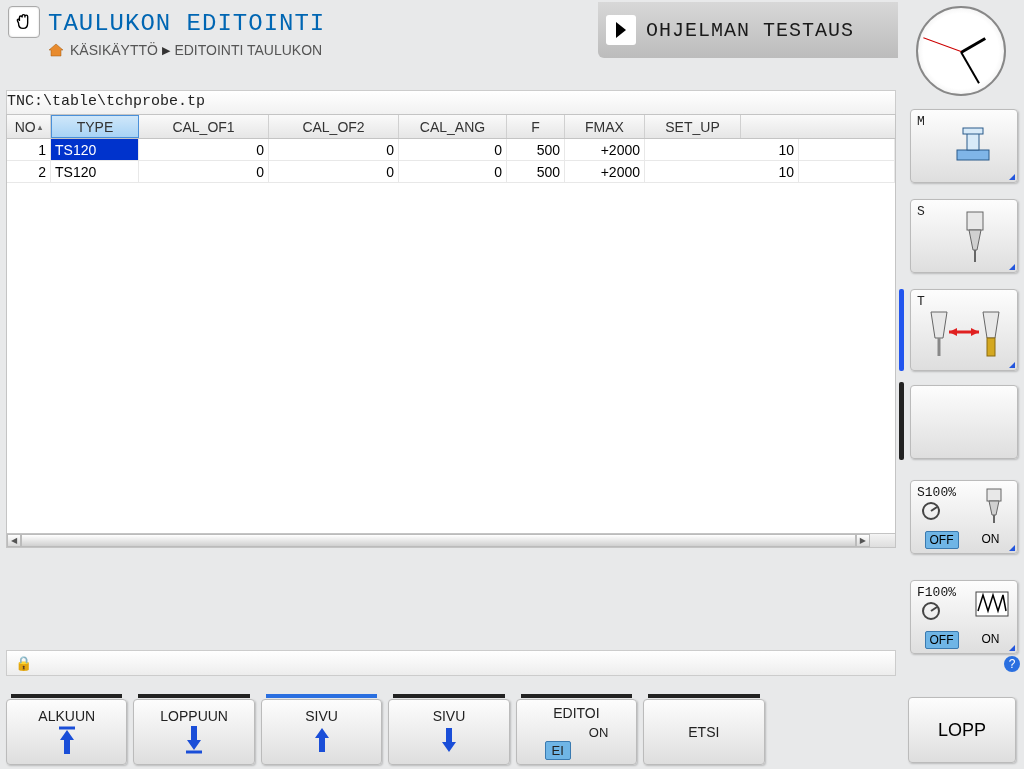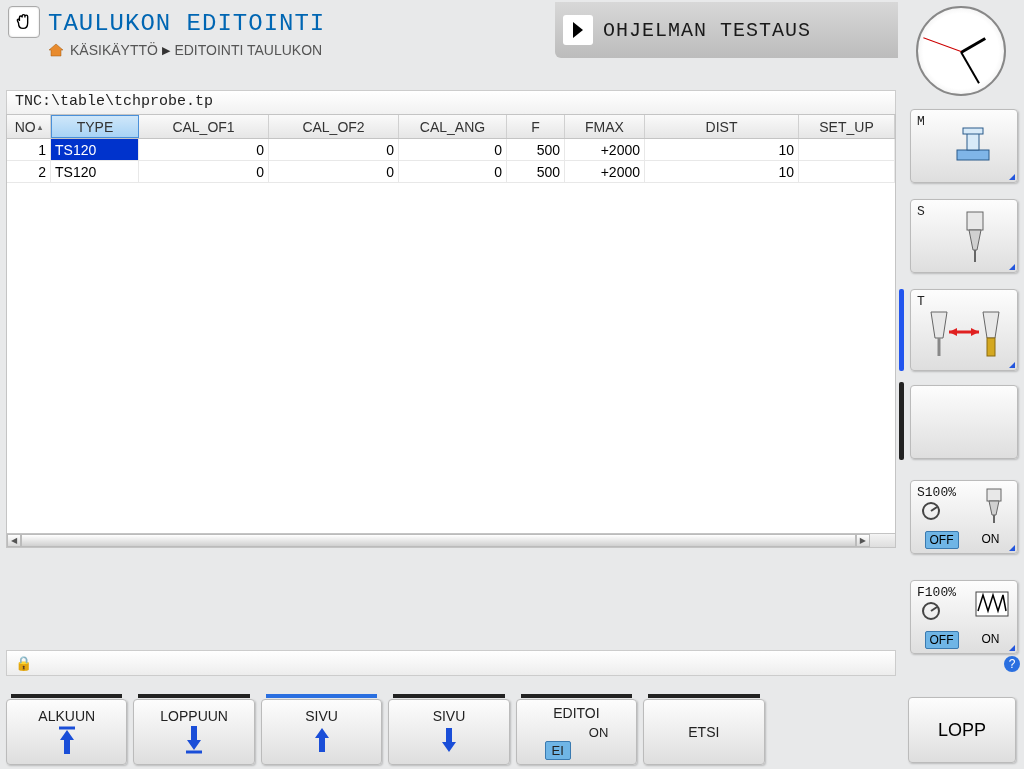--- a/index.html
+++ b/index.html
@@ -5,25 +5,25 @@
     * { box-sizing: border-box; margin: 0; padding: 0; font-family: Arial, sans-serif; }
     body { width: 1024px; height: 769px; background: #e8e9ea; overflow: hidden; position: relative; }
 
     .header { position: absolute; left: 0; top: 0; width: 898px; height: 90px; }
     .hand-btn { position: absolute; left: 8px; top: 6px; width: 32px; height: 32px; background: #fff; border: 1px solid #aaa; border-radius: 4px; box-shadow: inset 0 0 2px rgba(0,0,0,0.2); display: flex; align-items: center; justify-content: center; }
     .title { position: absolute; left: 48px; top: 10px; color: #0066b3; font-size: 24px; letter-spacing: 1px; font-family: "Courier New", monospace; }
     .breadcrumb { position: absolute; left: 48px; top: 42px; font-size: 14px; color: #555; display: flex; align-items: center; }
     .home-icon { width: 16px; height: 14px; margin-right: 6px; }
     .crumb-arrow { margin: 0 4px; color: #333; font-size: 11px; }
 
-    .tab-right { position: absolute; right: 0; top: 2px; width: 343px; height: 56px; background: linear-gradient(to bottom, #d8d8d8, #bcbcbc); border-radius: 0 0 0 6px; display: flex; align-items: center; padding-left: 8px; }
+    .tab-right { position: absolute; right: 0; top: 2px; width: 300px; height: 56px; background: linear-gradient(to bottom, #d8d8d8, #bcbcbc); border-radius: 0 0 0 6px; display: flex; align-items: center; padding-left: 8px; }
     .tab-arrow { width: 30px; height: 30px; background: #fff; border-radius: 3px; display: flex; align-items: center; justify-content: center; margin-right: 10px; font-weight: bold; font-size: 18px; }
     .tab-text { font-size: 20px; color: #1a1a1a; letter-spacing: 1px; font-family: "Courier New", monospace; }
 
-    .path-bar { position: absolute; left: 6px; top: 90px; width: 890px; height: 40px; background: linear-gradient(to bottom,#fff,#e8e8e8); border: 1px solid #ccc; font-family: "Courier New", monospace; font-size: 15px; padding: 2px 8px; color: #222; }
+    .path-bar { position: absolute; left: 6px; top: 90px; width: 890px; height: 40px; background: linear-gradient(to bottom,#fff,#e8e8e8); border: 1px solid #ccc; font-family: "Courier New", monospace; font-size: 15px; padding: 2px 0; color: #222; }
 
     .table-container { position: absolute; left: 6px; top: 114px; width: 890px; height: 434px; background: #fff; border: 1px solid #c4c4c4; }
     .table-head { display: flex; background: linear-gradient(to bottom,#fafafa,#e6e6e6); border-bottom: 1px solid #c4c4c4; height: 24px; font-family: "Courier New", monospace; font-size: 14px; color: #333; }
     .th { border-right: 1px solid #d0d0d0; display: flex; align-items: center; justify-content: center; position: relative; overflow: hidden; }
     .th.sel { background: linear-gradient(to bottom,#cfe7fa,#a8d3f5); border: 1px solid #4a90d9; }
     .th.sort::after { content: "▴"; font-size: 9px; margin-left: 2px; color: #666; }
     .tr { display: flex; height: 22px; border-bottom: 1px solid #e8e8e8; font-family: "Courier New", monospace; font-size: 14px; }
     .td { border-right: 1px solid #e8e8e8; display: flex; align-items: center; padding: 0 4px; overflow: hidden; }
     .td.num { justify-content: flex-end; }
     .td.selcell { background: #0033cc; color: #fff; }
@@ -111,21 +111,20 @@
 
 <div class="table-container">
   <div class="table-head">
     <div class="th col-no sort">NO</div>
     <div class="th col-type sel">TYPE</div>
     <div class="th col-of1">CAL_OF1</div>
     <div class="th col-of2">CAL_OF2</div>
     <div class="th col-ang">CAL_ANG</div>
     <div class="th col-f">F</div>
     <div class="th col-fmax">FMAX</div>
-    <div class="th col-dist">DIST</div>
     <div class="th col-setup">SET_UP</div>
   </div>
   <div class="tr">
     <div class="td col-no num">1</div>
     <div class="td col-type selcell">TS120</div>
     <div class="td col-of1 num">0</div>
     <div class="td col-of2 num">0</div>
     <div class="td col-ang num">0</div>
     <div class="td col-f num">500</div>
     <div class="td col-fmax num">+2000</div>

